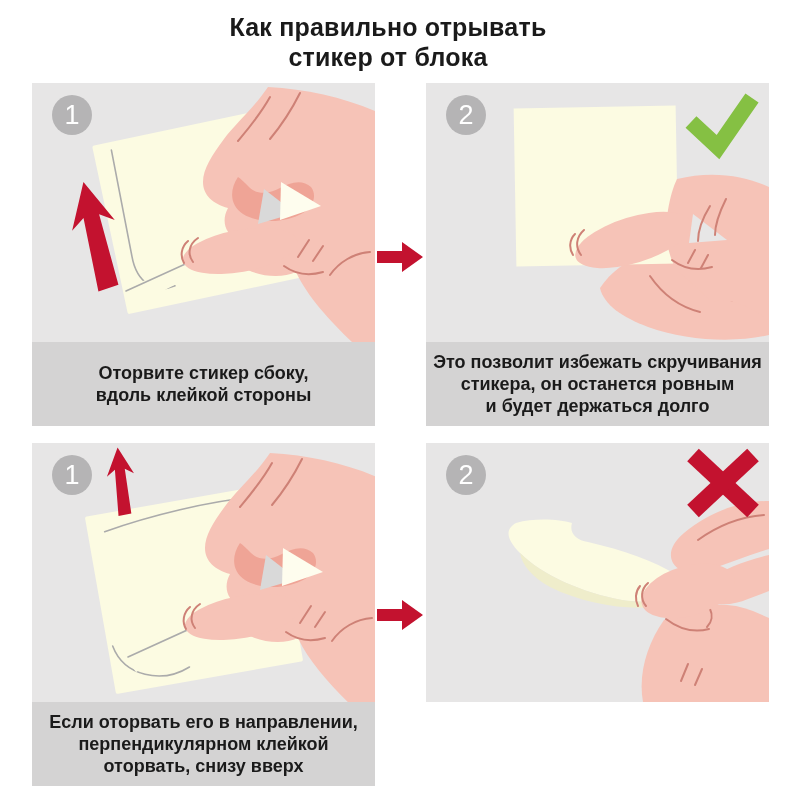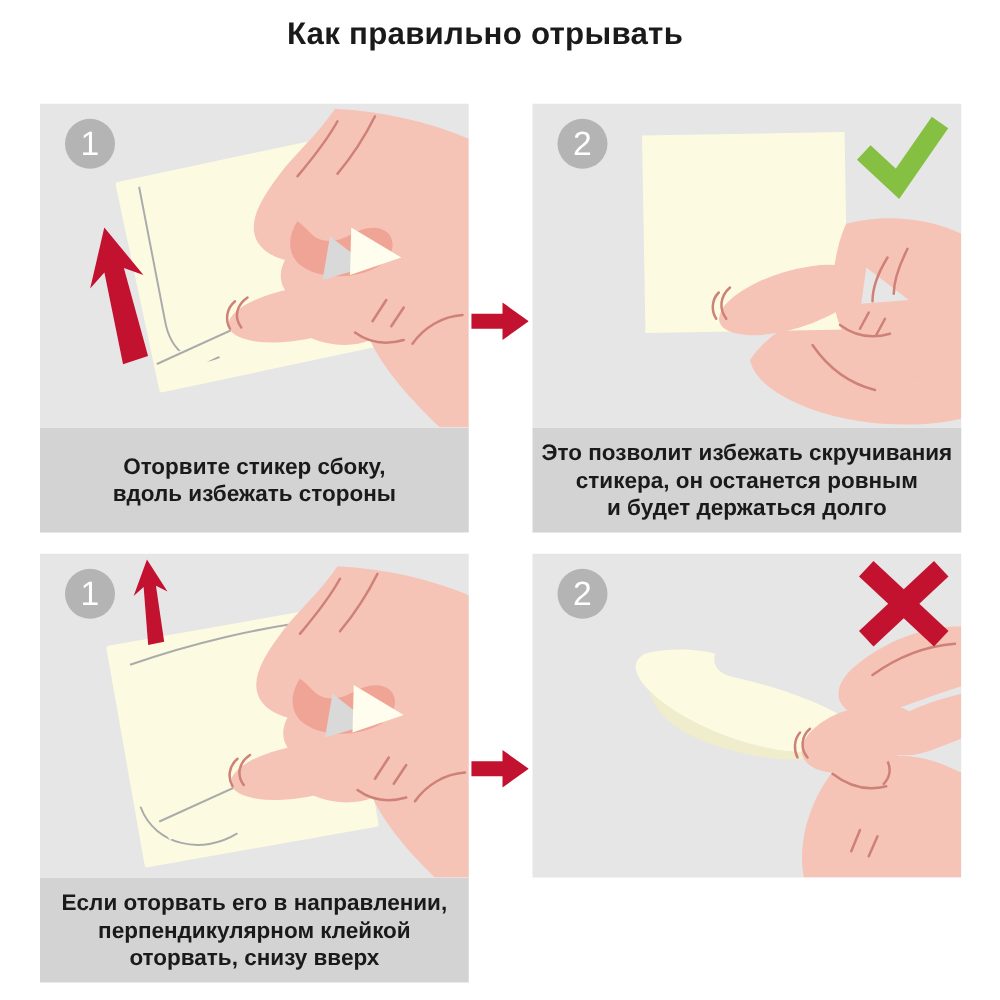--- a/index.html
+++ b/index.html
@@ -61,38 +61,39 @@
         <path class="s-crease" d="M277,157 L266,174"></path>
         <path class="s-crease" d="M291,163 L281,178"></path>
         <path class="s-crease" d="M252,183 C263,191 277,193 291,189"></path>
         <path class="s-crease" d="M298,192 C307,179 322,170 338,169"></path>
       </g>
     </defs>
   </svg>
 
   <div class="title">
     <div>Как правильно отрывать</div>
+    <div>стикер от блока</div>
   </div>
 
   <section class="panel" style="left:32px;top:83px">
     <div class="art">
       <div class="badge">
         <span>1</span>
       </div>
       <svg width="343" height="259" viewBox="0 0 343 259">
         <g transform="translate(168,128) rotate(-12)">
           <rect class="f-note" x="-92" y="-86" width="184" height="172" rx="2"></rect>
           <path class="s-note-line" d="M-74,-78 L-76,30 C-77,58 -60,72 -40,68"></path>
         </g>
         <use href="#arrow-up-shape" class="f-red" transform="translate(30,104) rotate(-13)"></use>
         <use href="#hand-pinch"></use>
       </svg>
     </div>
     <div class="caption">Оторвите стикер сбоку,
-вдоль избежать стороны</div>
+вдоль клейкой стороны</div>
   </section>
 
   <section class="panel" style="left:426px;top:83px">
     <div class="art">
       <div class="badge">
         <span>2</span>
       </div>
       <svg width="343" height="259" viewBox="0 0 343 259">
         <g>
           <path class="f-skin" d="M174,205 C196,172 238,160 282,163 C312,166 334,176 343,184 L343,252 C310,260 260,258 222,244 C196,234 178,222 174,205 Z"></path>

